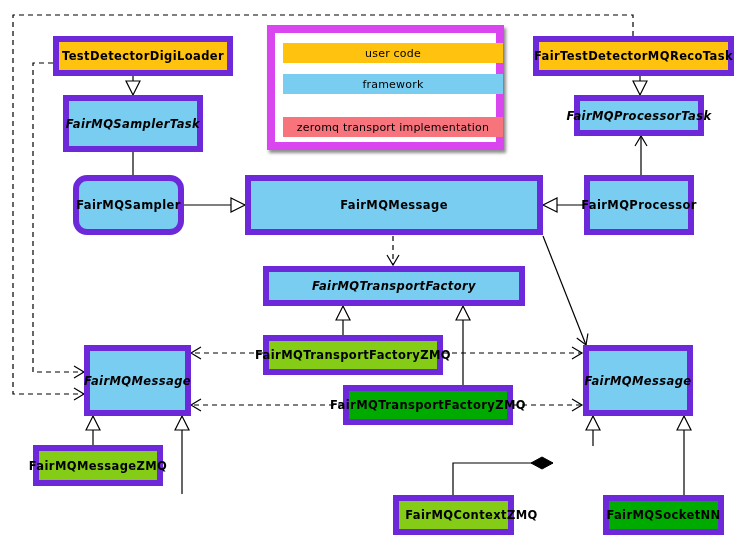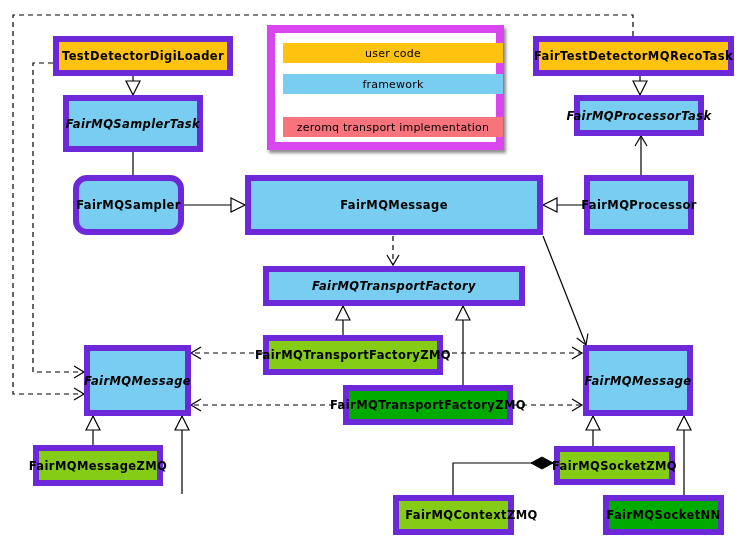--- a/index.html
+++ b/index.html
@@ -116,17 +116,16 @@
   <div class="node c-framework abstract n-processortask">FairMQProcessorTask</div>
   <div class="node c-framework n-sampler">FairMQSampler</div>
   <div class="node c-framework n-device">FairMQMessage</div>
   <div class="node c-framework n-processor">FairMQProcessor</div>
   <div class="node c-framework abstract n-tfactory">FairMQTransportFactory</div>
   <div class="node c-zmq n-tfzmq">FairMQTransportFactoryZMQ</div>
   <div class="node c-nn n-tfnn">FairMQTransportFactoryZMQ</div>
   <div class="node c-framework abstract n-message">FairMQMessage</div>
   <div class="node c-framework abstract n-socket">FairMQMessage</div>
   <div class="node c-zmq n-msgzmq">FairMQMessageZMQ</div>
-  <div class="node c-zmq n-sockzmq">FairMQSocketZMQ</div>
   <div class="node c-nn n-socknn">FairMQSocketNN</div>
   <div class="node c-zmq n-ctxzmq">FairMQContextZMQ</div>
 
 </div>
 
 </body></html>

